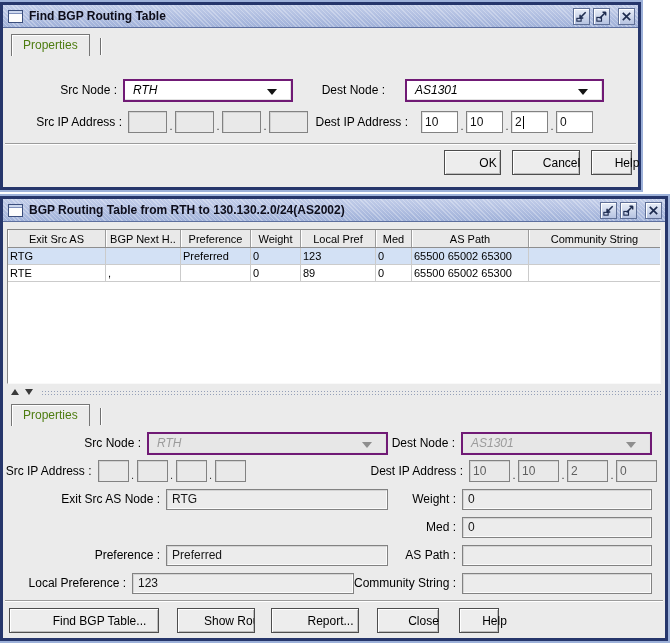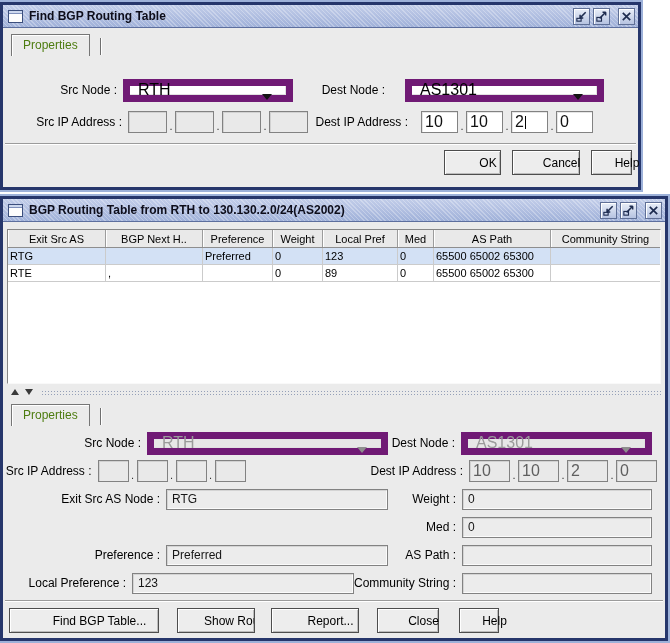--- a/index.html
+++ b/index.html
@@ -30,36 +30,36 @@
   
   .tabrow { display:flex; align-items:flex-end; height:24px; margin:4px 0 0 8px; }
   .tab { font-size:12px; color:#4d7c0f; padding:3px 11px 4px; background:#ebebeb;
          border:1px solid #767676; border-bottom:none; box-shadow:inset 1px 1px 0 #ffffff; }
   .tabtick { height:17px; width:2px; border-left:1px solid #6f6f6f; border-right:1px solid #ffffff;
              margin-left:10px; margin-bottom:1px; }
 
   
   .frow { display:flex; align-items:center; height:24px; }
   .lbl { font-size:12px; color:#000; white-space:nowrap; text-align:right; padding-right:6px; }
-  .combo { position:relative; height:23px; background:#ffffff; border:7px solid #701a75;
+  .combo { position:relative; height:23px; background:#ffffff; border:2px solid #701a75;
            box-shadow:inset -1px -1px 0 #e2e2e2; display:flex; align-items:center;
-           padding:0 8px; font-size:16px; color:#000; }
+           padding:0 8px; font-size:12px; color:#000;font-style:italic; }
   .combo .arr { position:absolute; right:14px; top:8px; width:0; height:0;
                 border-left:5px solid transparent; border-right:5px solid transparent;
                 border-top:6px solid #141414; }
   .combo.dis { background:#e7e7e7; color:#9b9b9b; }
   .combo.dis .arr { border-top-color:#8e8e8e; }
   .tf { height:21px; border:1px solid #828282; background:#ececec;
         box-shadow:inset 1px 1px 0 rgba(0,0,0,0.10), inset -1px -1px 0 #fbfbfb;
         display:flex; align-items:center; padding:0 5px; font-size:12px; color:#161616;
         white-space:nowrap; overflow:hidden; }
   .ipg { display:flex; align-items:flex-end; }
   .ip { height:22px; border:1px solid #828282; background:#ffffff;
         box-shadow:inset 1px 1px 0 rgba(0,0,0,0.10); display:flex; align-items:center;
-        padding:0 3px; font-size:16px; color:#111; }
+        padding:0 3px; font-size:12px; color:#111; }
   .ip.dis { background:#e9e9e9; }
   .ip.dim { color:#5f5f5f; }
   .ipg .dot { width:8px; text-align:center; font-size:11px; color:#333; padding-bottom:1px; }
   .caret { width:1px; height:13px; background:#000; margin-left:1px; }
 
   .sep { height:2px; border-top:1px solid #9b9b9b; border-bottom:1px solid #ffffff; margin:9px 2px 0; }
   .btn { height:25px; background:#ededed; border:1px solid #4d4d4d; color:#000;
          box-shadow:inset 1px 1px 0 #ffffff, inset -1px -1px 0 #bcbcbc;
          display:flex; align-items:center; justify-content:center; font-size:12px;
          white-space:nowrap;padding-left:31px; }
@@ -82,21 +82,21 @@
               border-right:1px solid #f9f9f9; border-bottom:1px solid #f9f9f9; overflow:hidden; }
   .thead { display:flex; height:18px; background:#e9e9e9; border-bottom:1px solid #8e8e8e; }
   .th { font-size:11px; color:#000; display:flex; align-items:center; justify-content:center;
         border-right:1px solid #9c9c9c; box-shadow:inset 1px 0 0 #ffffff;
         white-space:nowrap; overflow:hidden; }
   .trow { display:flex; height:17px; background:#ffffff; }
   .trow.sel { background:#d3e1f5; }
   .td { font-size:11px; color:#000; display:flex; align-items:center; padding-left:2px;
         border-right:1px solid #cbcbcb; border-bottom:1px solid #cbcbcb;
         white-space:nowrap; overflow:hidden; }
-  .c0{width:98px}.c1{width:97px}.c2{width:70px}.c3{width:50px}.c4{width:75px}.c5{width:36px}.c6{width:117px}
+  .c0{width:98px}.c1{width:75px}.c2{width:70px}.c3{width:50px}.c4{width:75px}.c5{width:36px}.c6{width:117px}
   .c7{flex:1; min-width:0; border-right:none;}
 
   .splitter { display:flex; align-items:center; height:12px; margin:2px 4px 0; }
   .tri { width:0; height:0; }
   .tri.up { border-left:4px solid transparent; border-right:4px solid transparent;
             border-bottom:6px solid #3a3a3a; margin-left:4px; }
   .tri.down { border-left:4px solid transparent; border-right:4px solid transparent;
               border-top:6px solid #3a3a3a; margin-left:6px; }
   .dots { flex:1; height:5px; margin-left:8px;
           background-image:radial-gradient(circle, #95a0b8 30%, rgba(0,0,0,0) 36%);

